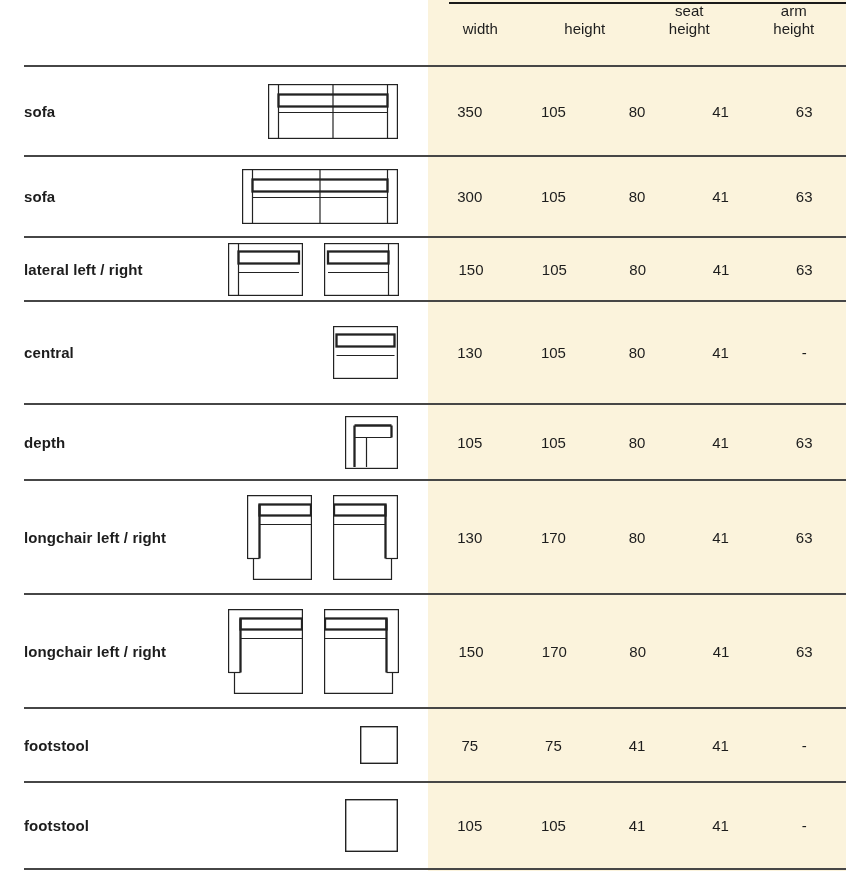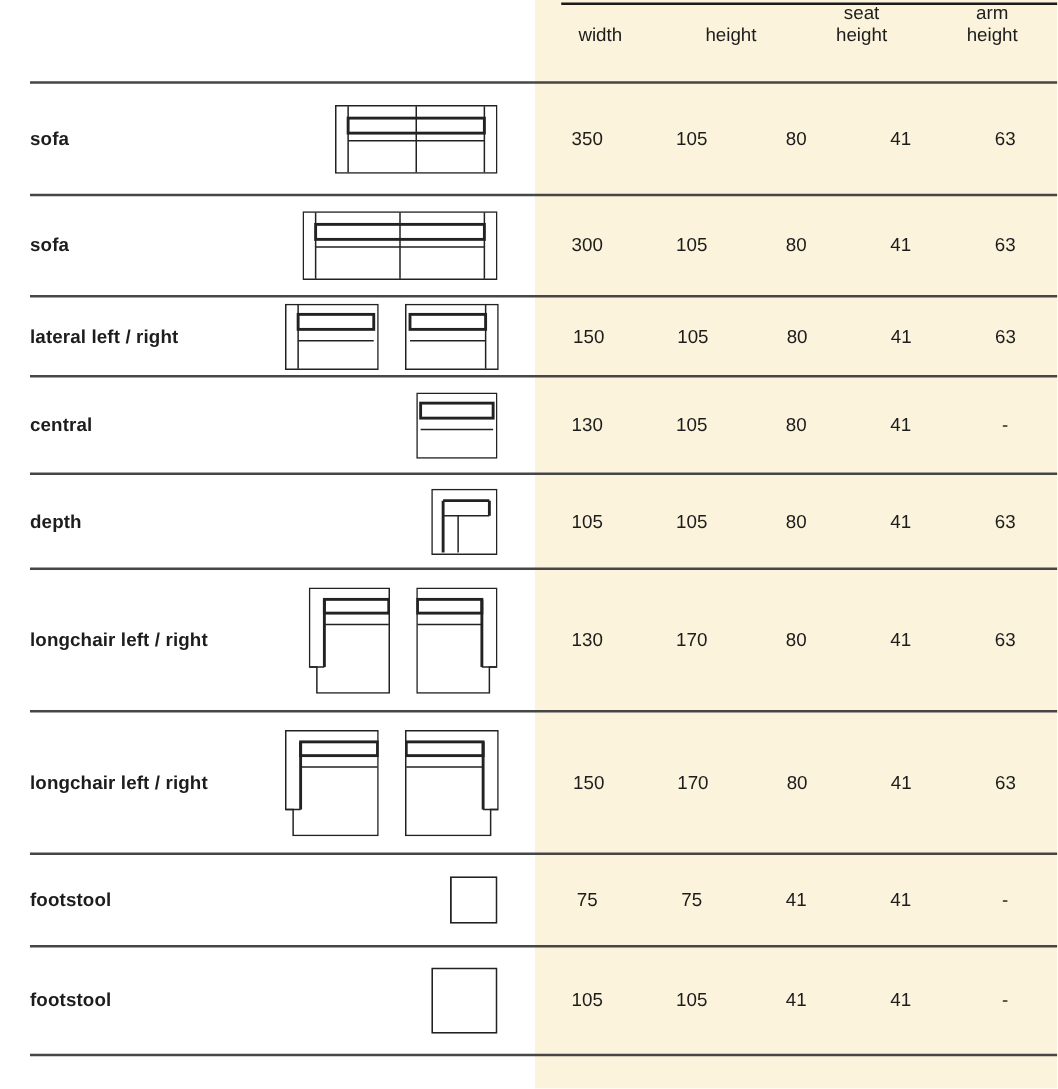--- a/index.html
+++ b/index.html
@@ -152,21 +152,21 @@
           </div>
     <div class="cells-values">
             <div class="val">150</div>
             <div class="val">105</div>
             <div class="val">80</div>
             <div class="val">41</div>
             <div class="val">63</div>
           </div>
   </div>
 
-  <div class="row" style="height: 78px;">
+  <div class="row" style="height: 103px;">
     <div class="cell-label">central</div>
     <div class="cell-drawing">
             <svg width="65" height="53" viewBox="0 0 65 53" fill="none" xmlns="http://www.w3.org/2000/svg">
               <rect x="0.6" y="0.6" width="63.8" height="51.8" stroke="#222" stroke-width="1.2" fill="none"></rect>
               <rect x="3.5" y="8.5" width="58" height="12" stroke="#222" stroke-width="2.3" fill="none"></rect>
               <line x1="3.5" y1="29.5" x2="61.5" y2="29.5" stroke="#222" stroke-width="1.2"></line>
             </svg>
           </div>
     <div class="cells-values">
             <div class="val">130</div>

